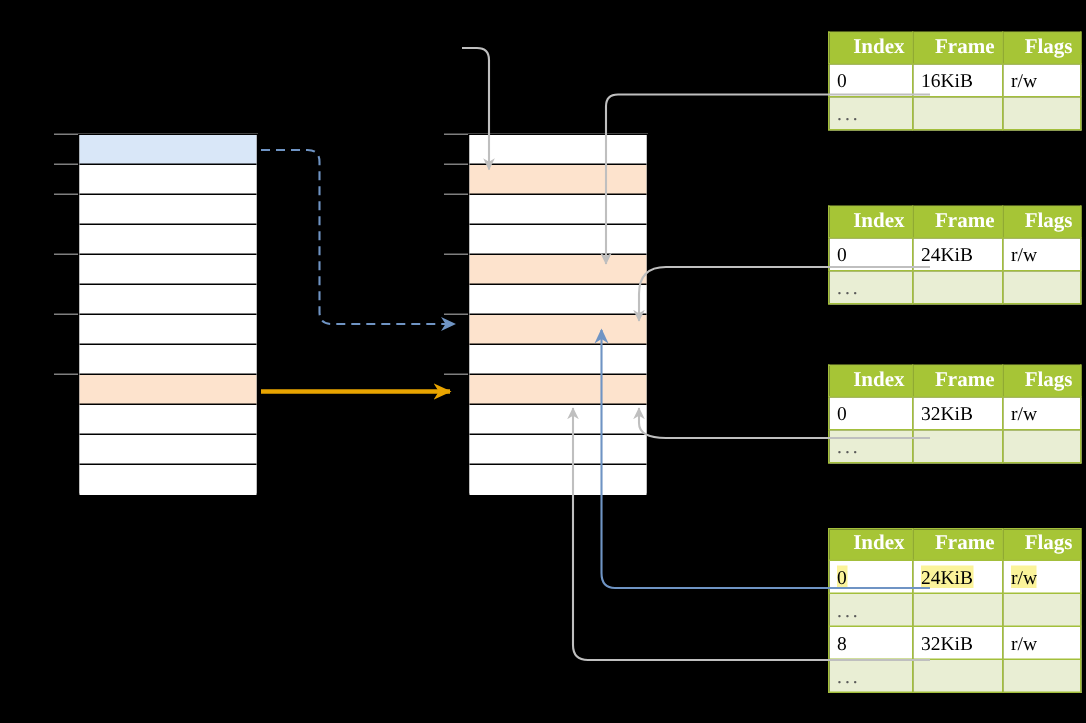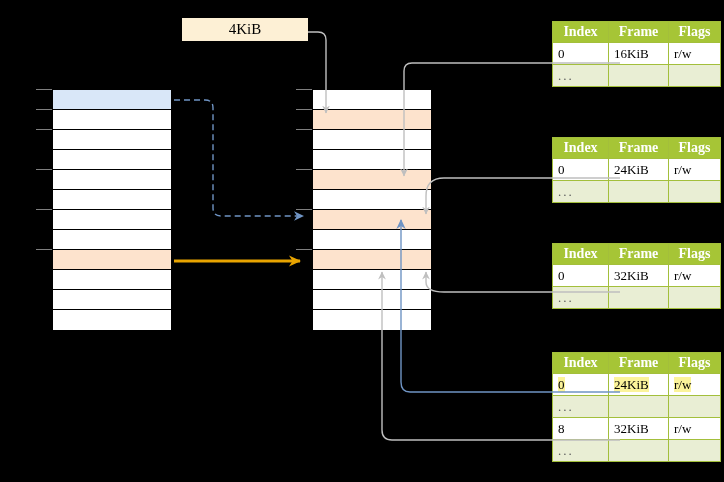--- a/index.html
+++ b/index.html
@@ -46,21 +46,21 @@
     position: absolute;
     border-collapse: collapse;
     border: 1px solid #a3bf3b;
     font-size: 13px;
     table-layout: fixed;
   }
   .pt th {
     background: #a6c536;
     color: #ffffff;
     font-weight: bold;
-    text-align: center;
+    text-align: right;
     padding: 2px 5px;
     border: 1px solid #a3bf3b;
     font-size: 14px;
     white-space: nowrap;
   }
   .pt td {
     background: #ffffff;
     color: #000000;
     padding: 2px 5px;
     border: 1px solid #a3bf3b;
@@ -99,21 +99,20 @@
     width: 724px;
     height: 482px;
     pointer-events: none;
   }
 </style>
 </head>
 <body>
 
 <div id="canvas">
 
-  <div class="tag" style="left:182px; top:18px; width:126px;">4KiB</div>
 
   <div class="col-table" id="virt-col" style="left:52px; top:89px; width:120px; height:241px;">
       <div class="col-row blue"></div>
       <div class="col-row"></div>
       <div class="col-row"></div>
       <div class="col-row"></div>
       <div class="col-row"></div>
       <div class="col-row"></div>
       <div class="col-row"></div>
       <div class="col-row"></div>

